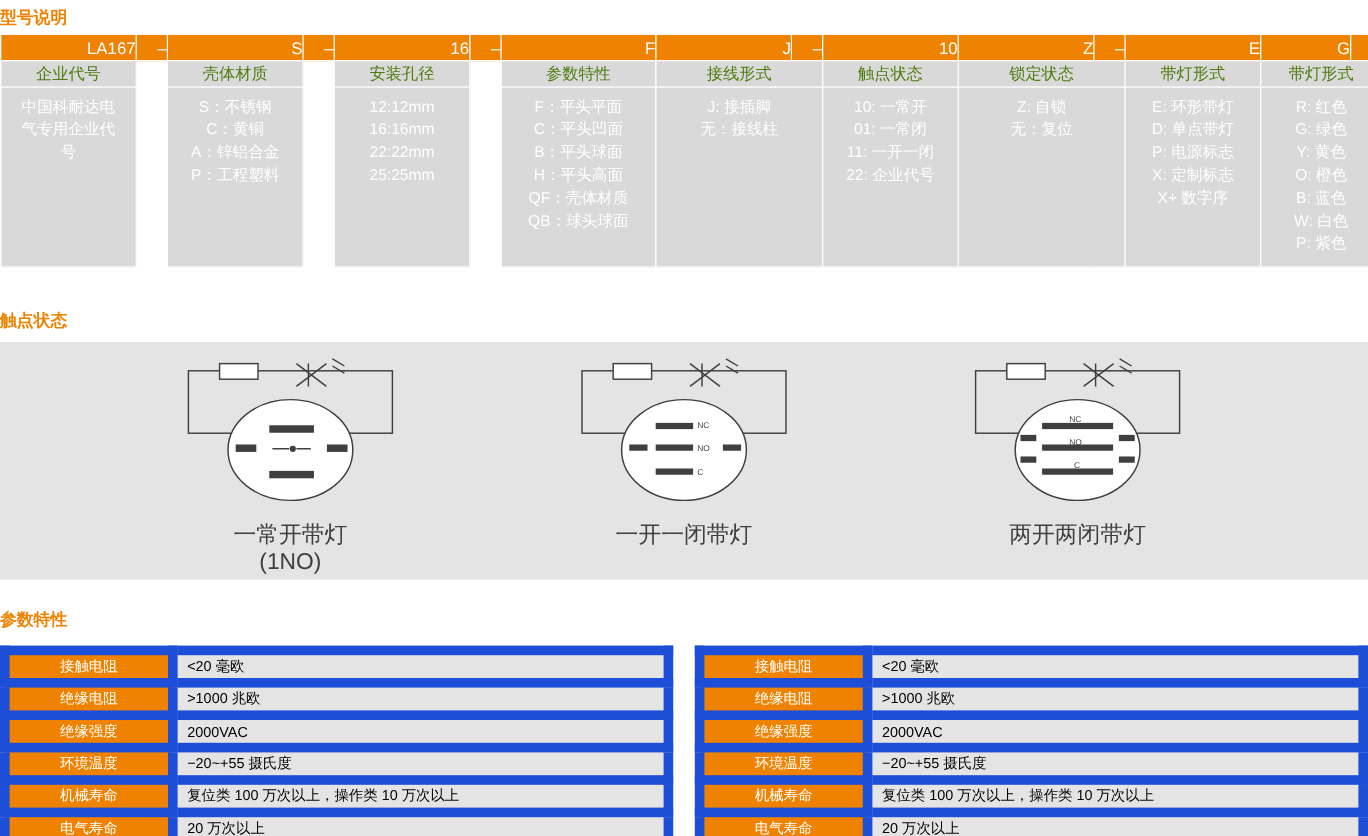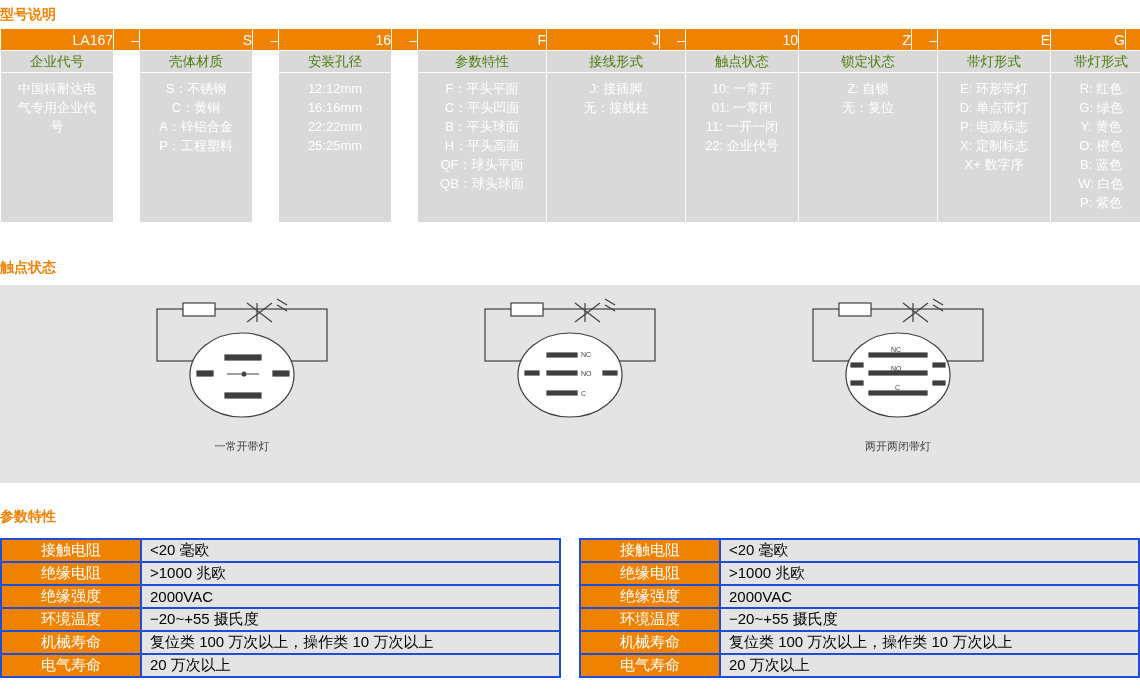--- a/index.html
+++ b/index.html
@@ -56,26 +56,26 @@
 
   
   .contacts {
     width: 1140px;
     height: 198px;
     background: #e4e4e4;
     position: relative;
   }
   .diagram-wrap { display: flex; justify-content: center; gap: 28px; padding-top: 10px; }
   .diagram { width: 300px; text-align: center; }
-  .cap { font-size: 11px; color: #3f3f3f; line-height: 20px; margin-top: 2px; }
+  .cap { font-size: 19px; color: #3f3f3f; line-height: 20px; margin-top: 2px; }
 
   
   .params { display: flex; gap: 18px; width: 1140px; }
   .ptable { border-collapse: collapse; table-layout: fixed; width: 561px; }
-  .ptable td { height: 23px; font-size: 15px; padding: 1px 8px; border: 2px solid #1d4ed8; }
+  .ptable td { height: 23px; font-size: 12px; padding: 1px 8px; border: 8px solid #1d4ed8; }
   .ptable td.k {
     width: 140px; background: #ef8200; color: #ffffff; text-align: center;
   }
   .ptable td.v { background: #e4e4e4; color: #000000; }
   .pos { position: absolute; }
 </style>
 </head>
 <body>
 
 <div class="page">
@@ -157,21 +157,21 @@
           <div>16:16mm</div>
           <div>22:22mm</div>
           <div>25:25mm</div>
         </td>
         <td class="sep"></td>
         <td>
           <div>F：平头平面</div>
           <div>C：平头凹面</div>
           <div>B：平头球面</div>
           <div>H：平头高面</div>
-          <div>QF：球头平面</div>
+          <div>QF：壳体材质</div>
           <div>QB：球头球面</div>
         </td>
         <td colspan="2">
           <div>J: 接插脚</div>
           <div>无：接线柱</div>
         </td>
         <td>
           <div>10: 一常开</div>
           <div>01: 一常闭</div>
           <div>11: 一开一闭</div>
@@ -221,40 +221,42 @@
               <ellipse cx="115" cy="80" rx="52" ry="42" fill="#ffffff"></ellipse>
               <rect x="98" y="60" width="36" height="5" fill="#3f3f3f"></rect>
               <rect x="98" y="98" width="36" height="5" fill="#3f3f3f"></rect>
               <rect x="70" y="76" width="16" height="5" fill="#3f3f3f"></rect>
               <rect x="146" y="76" width="16" height="5" fill="#3f3f3f"></rect>
               <path d="M100 79 L114 79 M120 79 L132 79"></path>
               <circle cx="117" cy="79" r="2" fill="#3f3f3f"></circle>
             </g>
           </svg>
           <div class="cap">一常开带灯</div>
+          <div class="cap">(1NO)</div>
         </div>
 
         <div class="diagram">
           <svg width="230" height="135" viewBox="0 0 230 135">
             <g fill="none" stroke="#3f3f3f" stroke-width="1.2">
               <rect x="30" y="14" width="170" height="52"></rect>
               <rect x="56" y="8" width="32" height="13" fill="#ffffff"></rect>
               <path d="M130 8 L130 27 M120 27 L145 8 M120 8 L145 27"></path>
               <path d="M150 4 L160 10 M150 10 L160 16"></path>
               <ellipse cx="115" cy="80" rx="52" ry="42" fill="#ffffff"></ellipse>
               <rect x="92" y="58" width="30" height="4" fill="#3f3f3f"></rect>
               <rect x="92" y="76" width="30" height="4" fill="#3f3f3f"></rect>
               <rect x="92" y="96" width="30" height="4" fill="#3f3f3f"></rect>
               <rect x="70" y="76" width="14" height="4" fill="#3f3f3f"></rect>
               <rect x="148" y="76" width="14" height="4" fill="#3f3f3f"></rect>
             </g>
             <text x="126" y="62" font-size="7" fill="#3f3f3f" font-family="Liberation Sans, sans-serif">NC</text>
             <text x="126" y="81" font-size="7" fill="#3f3f3f" font-family="Liberation Sans, sans-serif">NO</text>
             <text x="126" y="101" font-size="7" fill="#3f3f3f" font-family="Liberation Sans, sans-serif">C</text>
           </svg>
+          <div class="cap">一开一闭带灯</div>
         </div>
 
         <div class="diagram">
           <svg width="230" height="135" viewBox="0 0 230 135">
             <g fill="none" stroke="#3f3f3f" stroke-width="1.2">
               <rect x="30" y="14" width="170" height="52"></rect>
               <rect x="56" y="8" width="32" height="13" fill="#ffffff"></rect>
               <path d="M130 8 L130 27 M120 27 L145 8 M120 8 L145 27"></path>
               <path d="M150 4 L160 10 M150 10 L160 16"></path>
               <ellipse cx="115" cy="80" rx="52" ry="42" fill="#ffffff"></ellipse>

